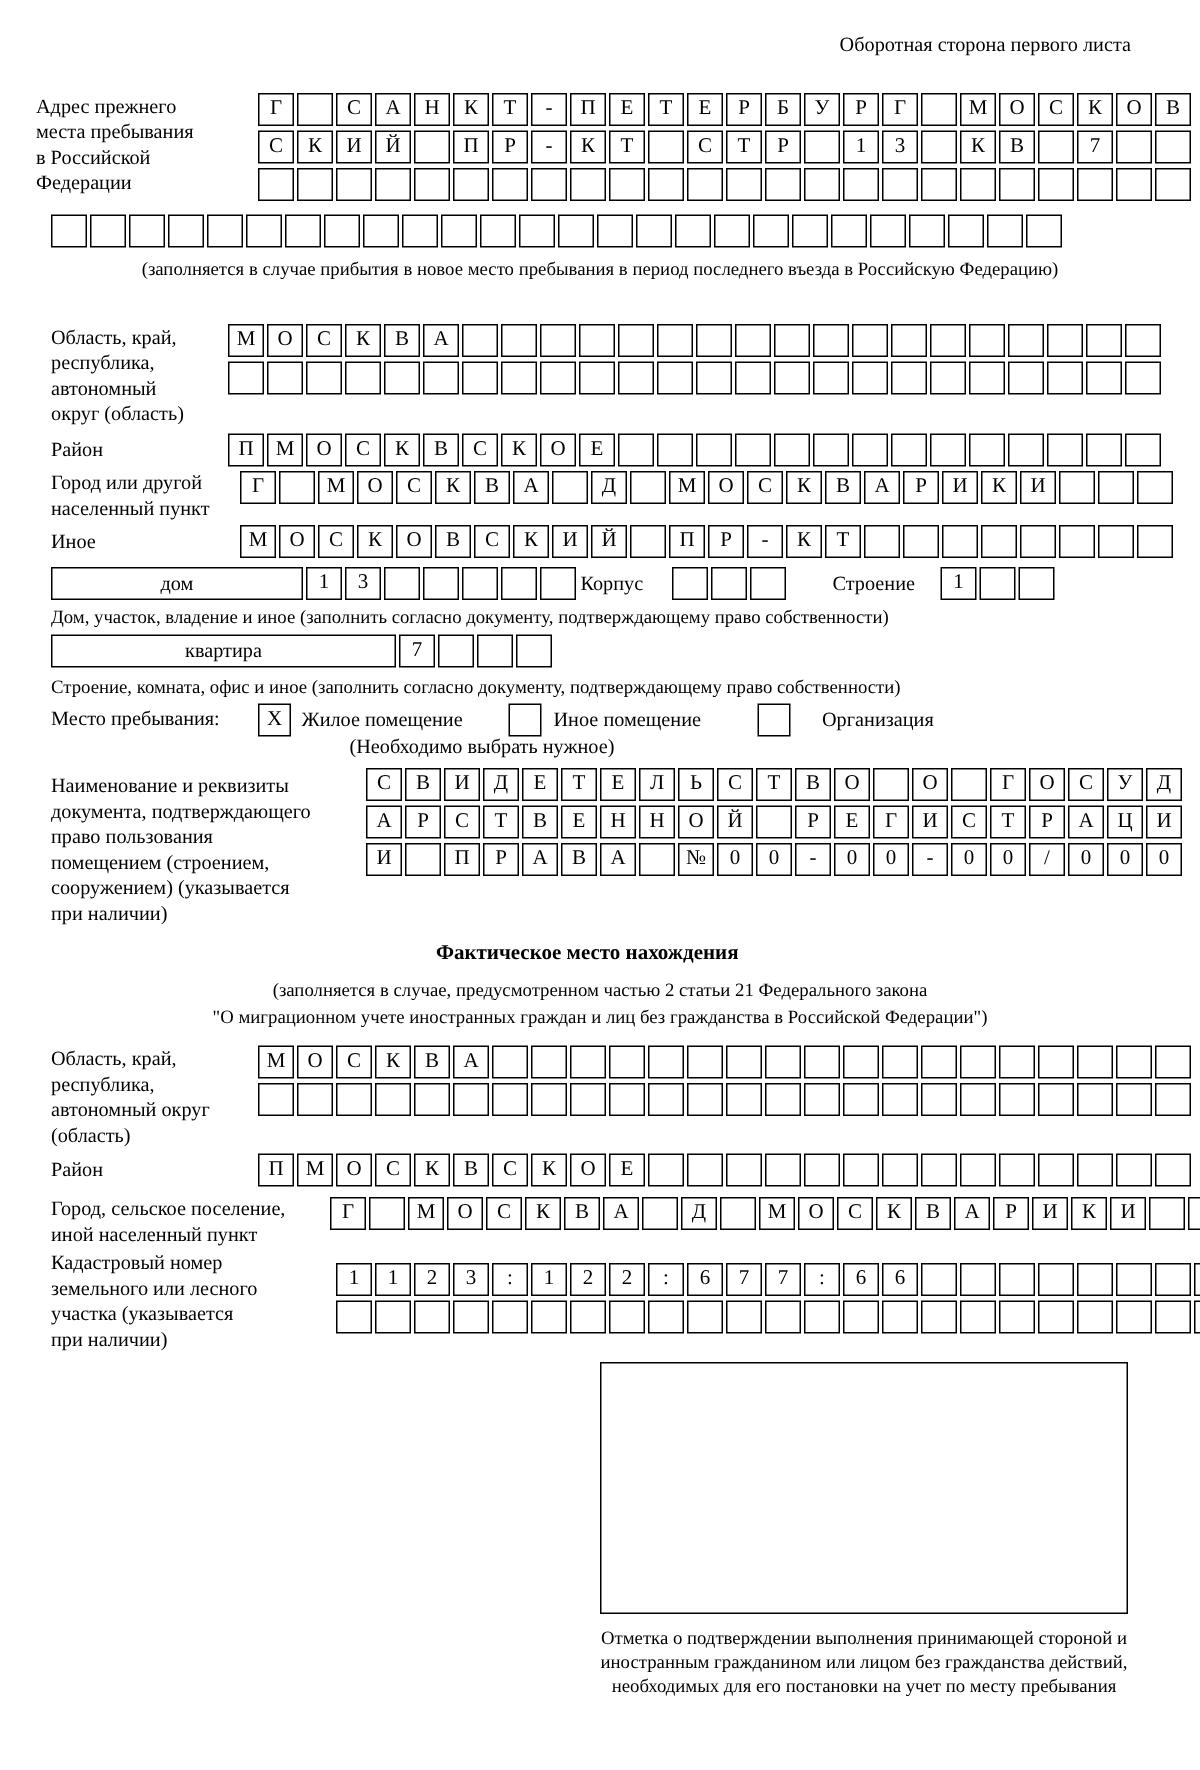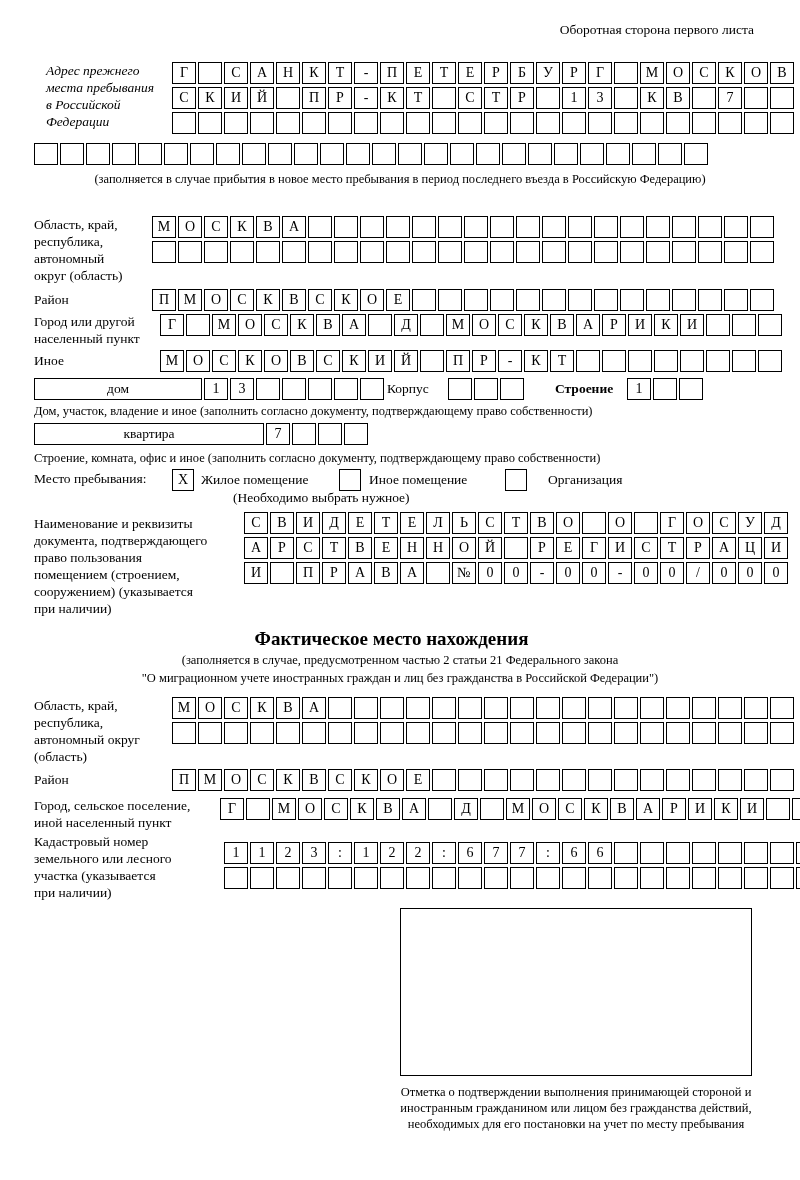--- a/index.html
+++ b/index.html
@@ -93,21 +93,21 @@
     width: 360px;
   }
 </style>
 </head>
 <body>
 
 <div class="page">
 
   <div class="hdr-right">Оборотная сторона первого листа</div>
 
-  <div class="lbl" style="left:46px; top:62px; width:140px;font-style:italic;">Адрес прежнего
+  <div class="lbl" style="left:24px; top:62px; width:140px;">Адрес прежнего
 места пребывания
 в Российской
 Федерации</div>
 
   <div class="cells" id="prev-row-0" style="left:172px; top:62px;">
       <div class="cell">Г</div>
       <div class="cell"></div>
       <div class="cell">С</div>
       <div class="cell">А</div>
       <div class="cell">Н</div>
@@ -366,21 +366,21 @@
       <div class="cell"></div>
       <div class="cell"></div>
       <div class="cell"></div>
     </div>
   <div class="lbl" style="left:387px; top:380px;">Корпус</div>
   <div class="cells" id="s2-korpus" style="left:448px; top:378px;">
       <div class="cell"></div>
       <div class="cell"></div>
       <div class="cell"></div>
     </div>
-  <div class="lbl" style="left:555px; top:380px;font-weight:bold;">Строение</div>
+  <div class="lbl" style="left:555px; top:380px;">Строение</div>
   <div class="cells" id="s2-stroenie" style="left:627px; top:378px;">
       <div class="cell">1</div>
       <div class="cell"></div>
       <div class="cell"></div>
     </div>
 
   <div class="lbl small" style="left:34px; top:403px;">Дом, участок, владение и иное (заполнить согласно документу, подтверждающему право собственности)</div>
 
   <div class="fieldlabel" style="left:34px; top:423px; width:230px; height:22px;">квартира</div>
   <div class="cells" id="s2-flat" style="left:266px; top:423px;">
@@ -470,21 +470,21 @@
       <div class="cell">0</div>
       <div class="cell">-</div>
       <div class="cell">0</div>
       <div class="cell">0</div>
       <div class="cell">/</div>
       <div class="cell">0</div>
       <div class="cell">0</div>
       <div class="cell">0</div>
     </div>
 
-  <div class="lbl-c bold" style="left:0px; top:628px; width:783px; font-size:19px;">Фактическое место нахождения</div>
+  <div class="lbl-c bold" style="left:0px; top:628px; width:783px; font-size:14px;">Фактическое место нахождения</div>
   <div class="lbl-c small" style="left:0px; top:653px; width:800px;">(заполняется в случае, предусмотренном частью 2 статьи 21 Федерального закона</div>
   <div class="lbl-c small" style="left:0px; top:671px; width:800px;">"О миграционном учете иностранных граждан и лиц без гражданства в Российской Федерации")</div>
 
   <div class="lbl" style="left:34px; top:697px; width:150px;">Область, край,
 республика,
 автономный округ
 (область)</div>
   <div class="cells" id="al-region-0" style="left:172px; top:697px;">
       <div class="cell">М</div>
       <div class="cell">О</div>

